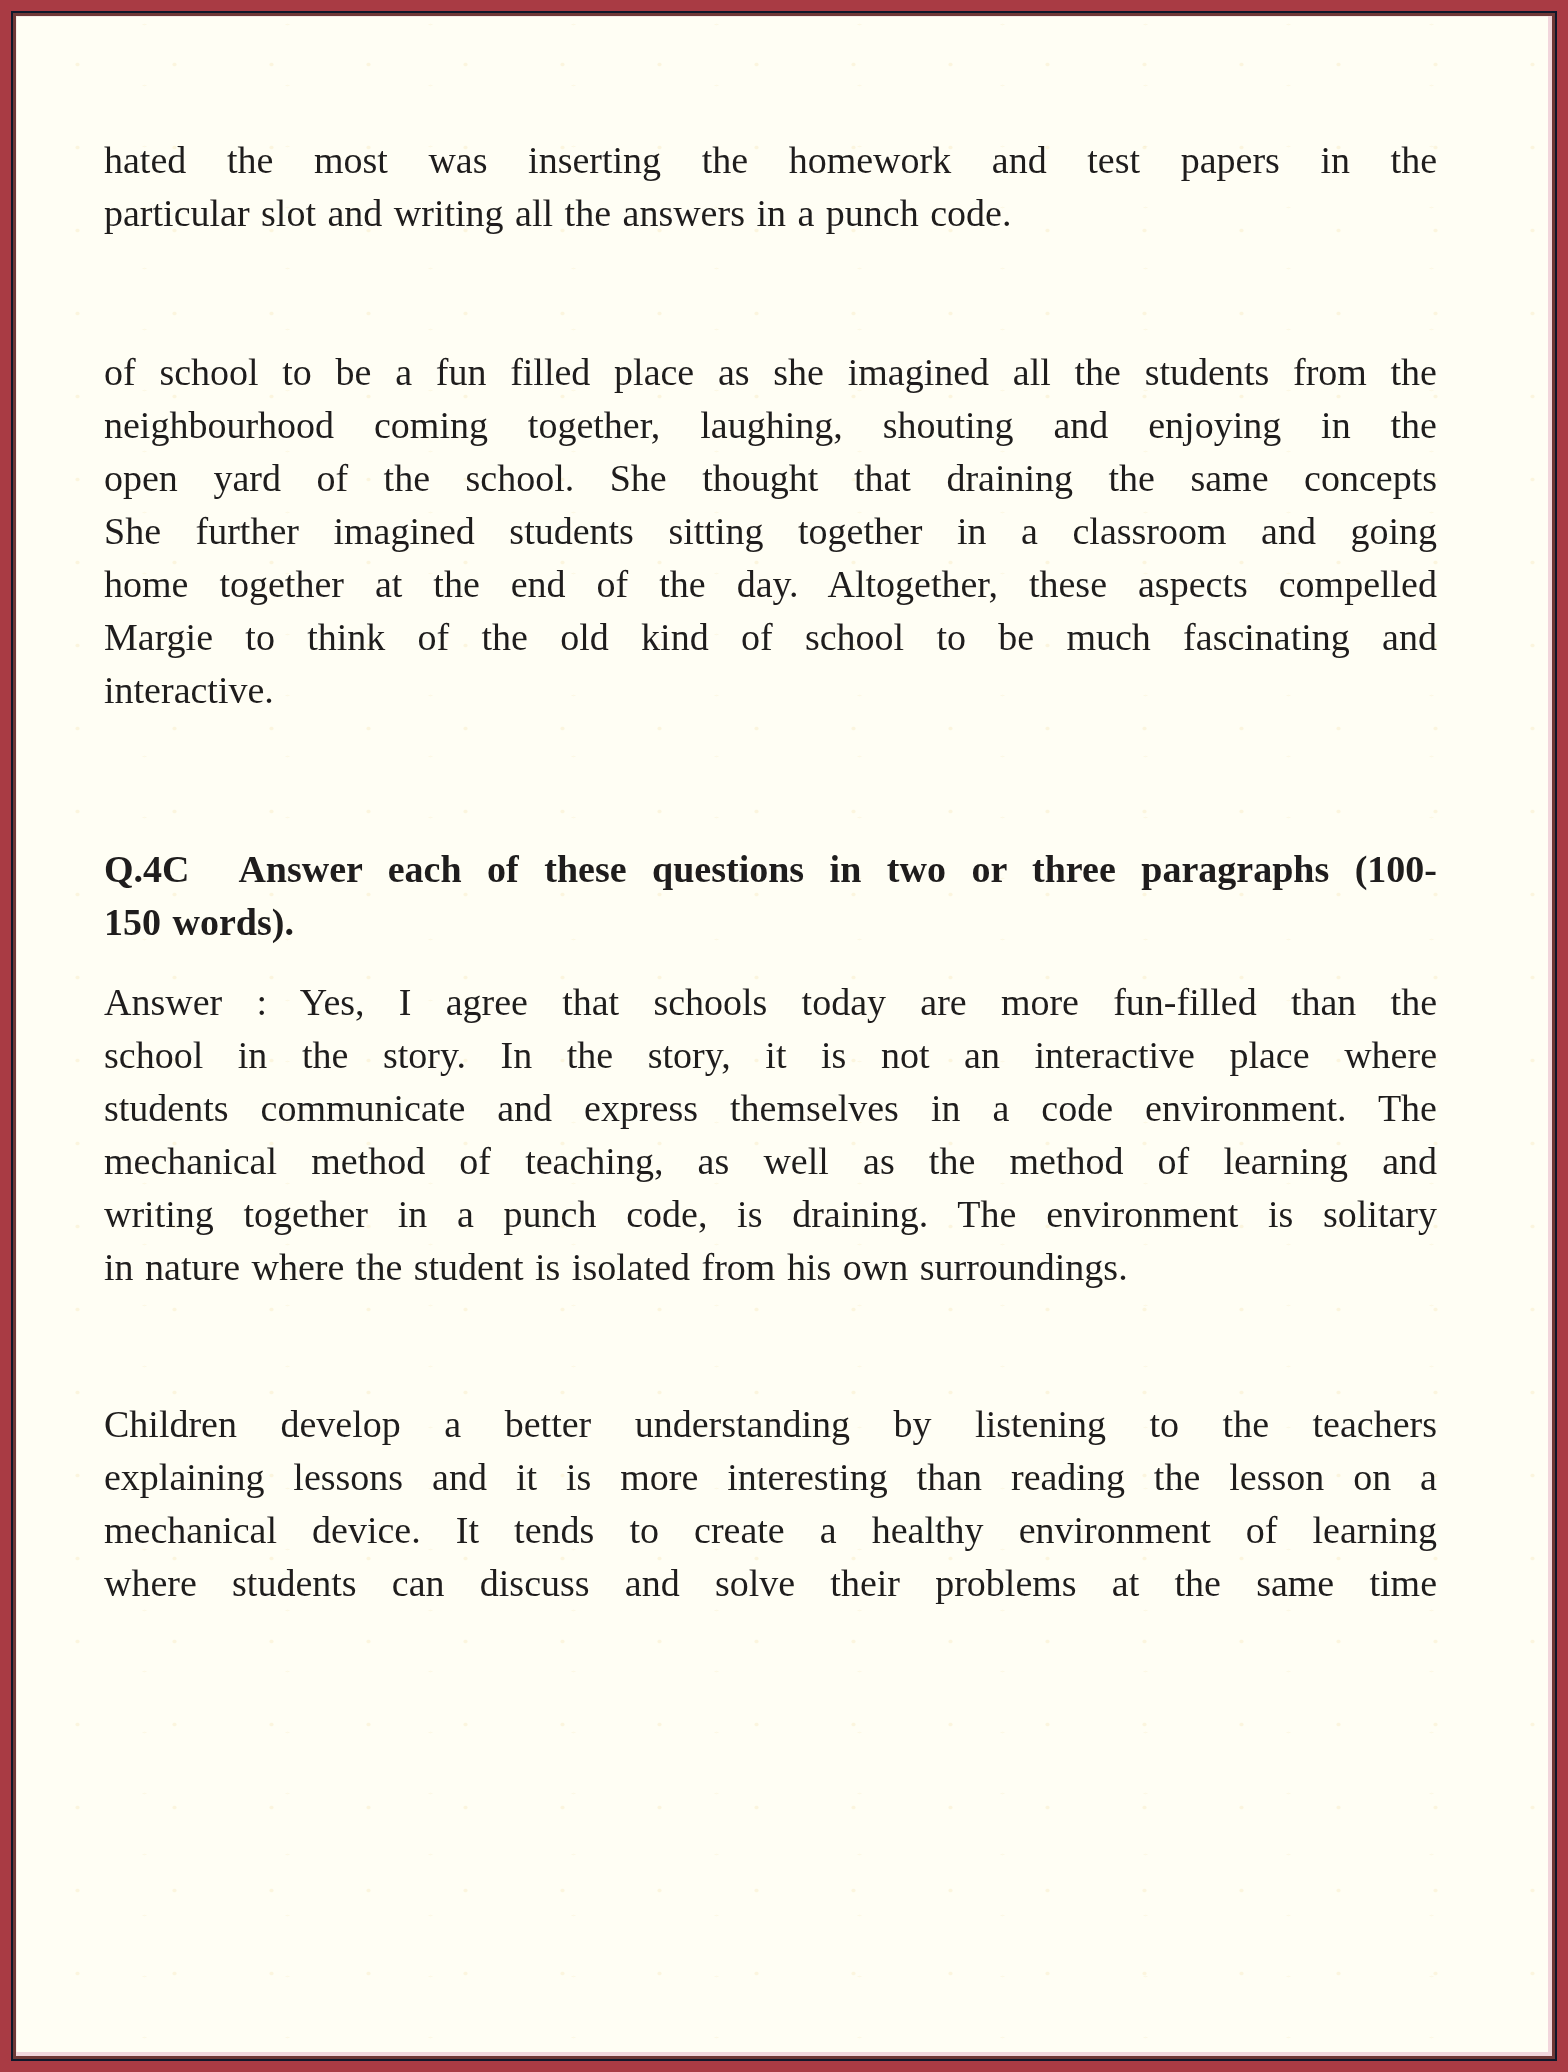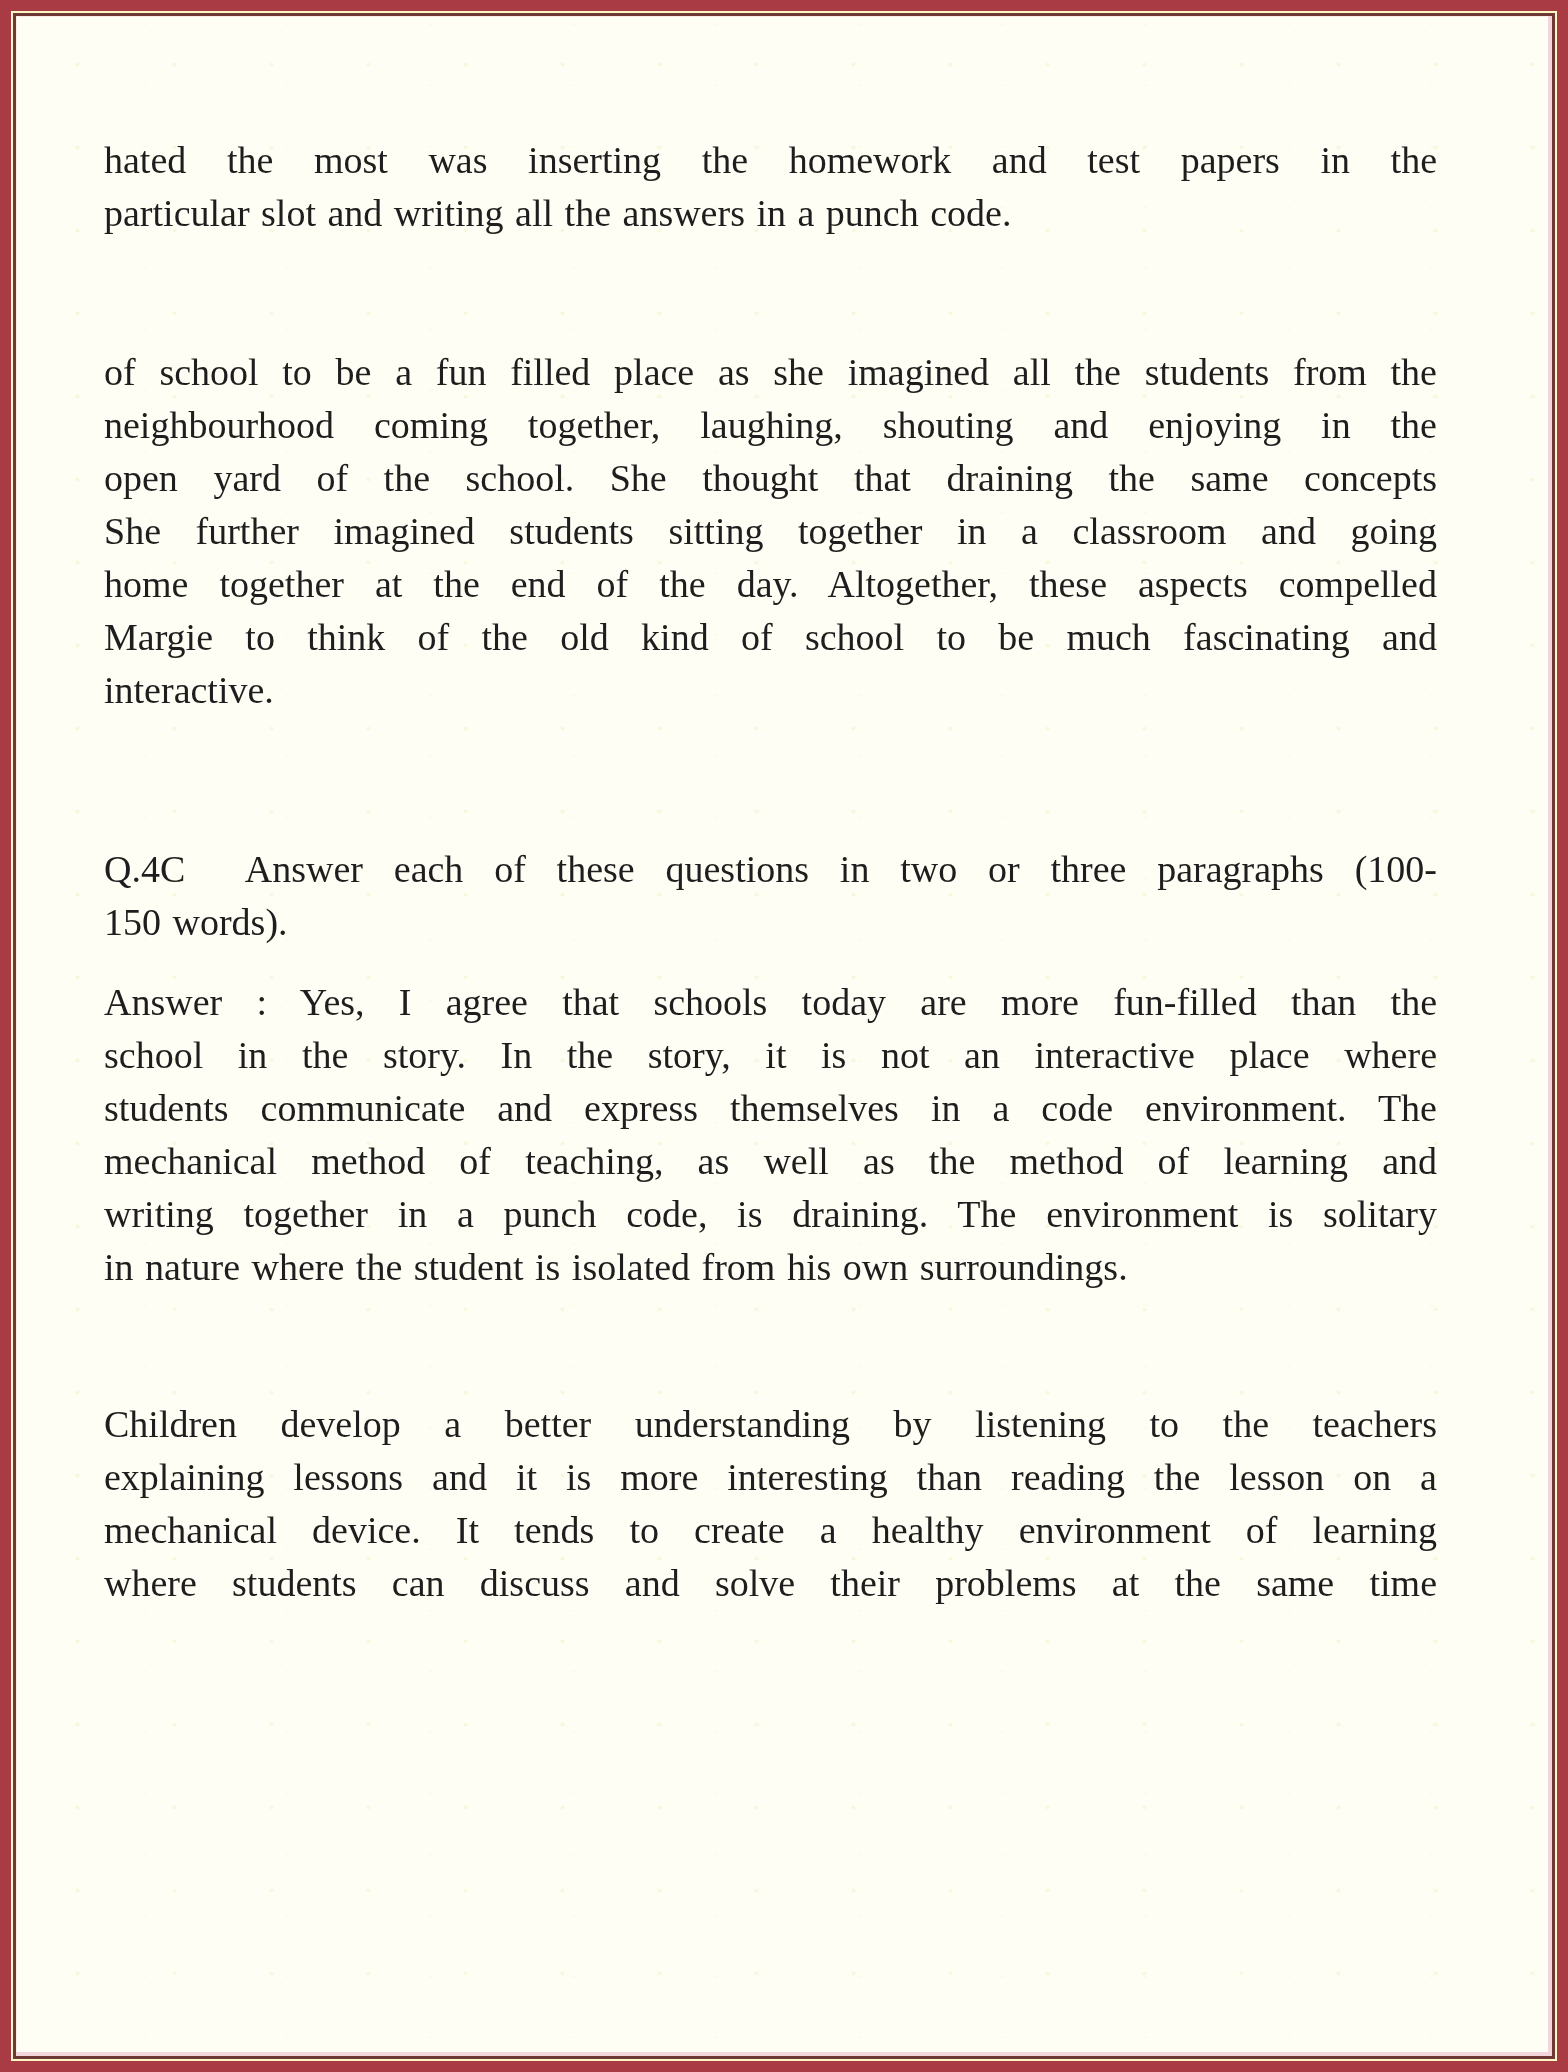--- a/index.html
+++ b/index.html
@@ -11,21 +11,21 @@
     height: 2072px;
     background: #a93b44;
     font-family: "Liberation Serif", "DejaVu Serif", serif;
     overflow: hidden;
   }
   .page-frame {
     position: absolute;
     inset: 0;
     box-sizing: border-box;
     border: 11px solid #a93b44;
-    background: #fef9c3;
+    background: #0f172a;
     padding: 2px;
   }
   .page-inner {
     box-sizing: border-box;
     width: 100%;
     height: 100%;
     border: 3px solid #6f3837;
     box-shadow: inset -4px -4px 0 #f2d6dc, inset 1px 1px 0 #f7ece8;
     background-color: #fffef4;
     background-image:
@@ -47,21 +47,21 @@
     text-align-last: justify;
   }
   .line.last {
     text-align-last: left;
   }
   .para strong {
     font-weight: 400;
   }
   .p1 { margin-bottom: 106px; }
   .p2 { margin-bottom: 126px; }
-  .p3 { margin-bottom: 27px; }
+  .p3 { margin-bottom: 27px; font-weight: bold; }
   .p4 { margin-bottom: 29px; }
   .p5 { margin-bottom: 104px; }
   .p6 { margin-bottom: 12px; }
 </style>
 </head>
 <body>
 
 <div class="page-frame">
   <div class="page-inner">
     <div class="para p1">

